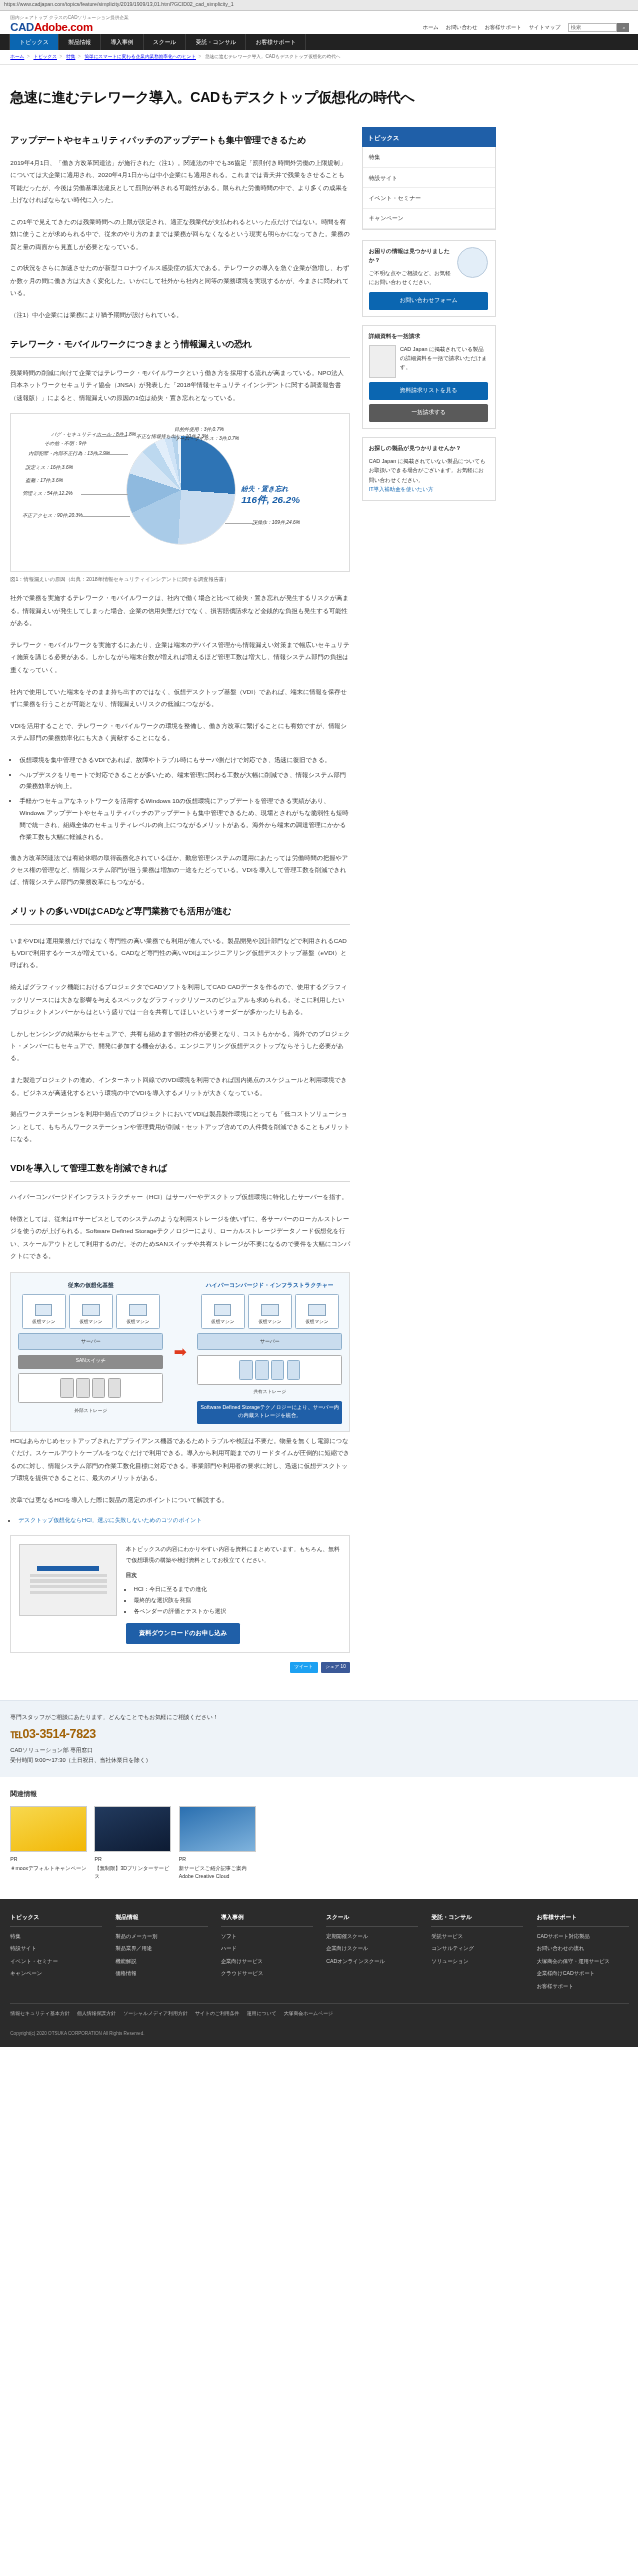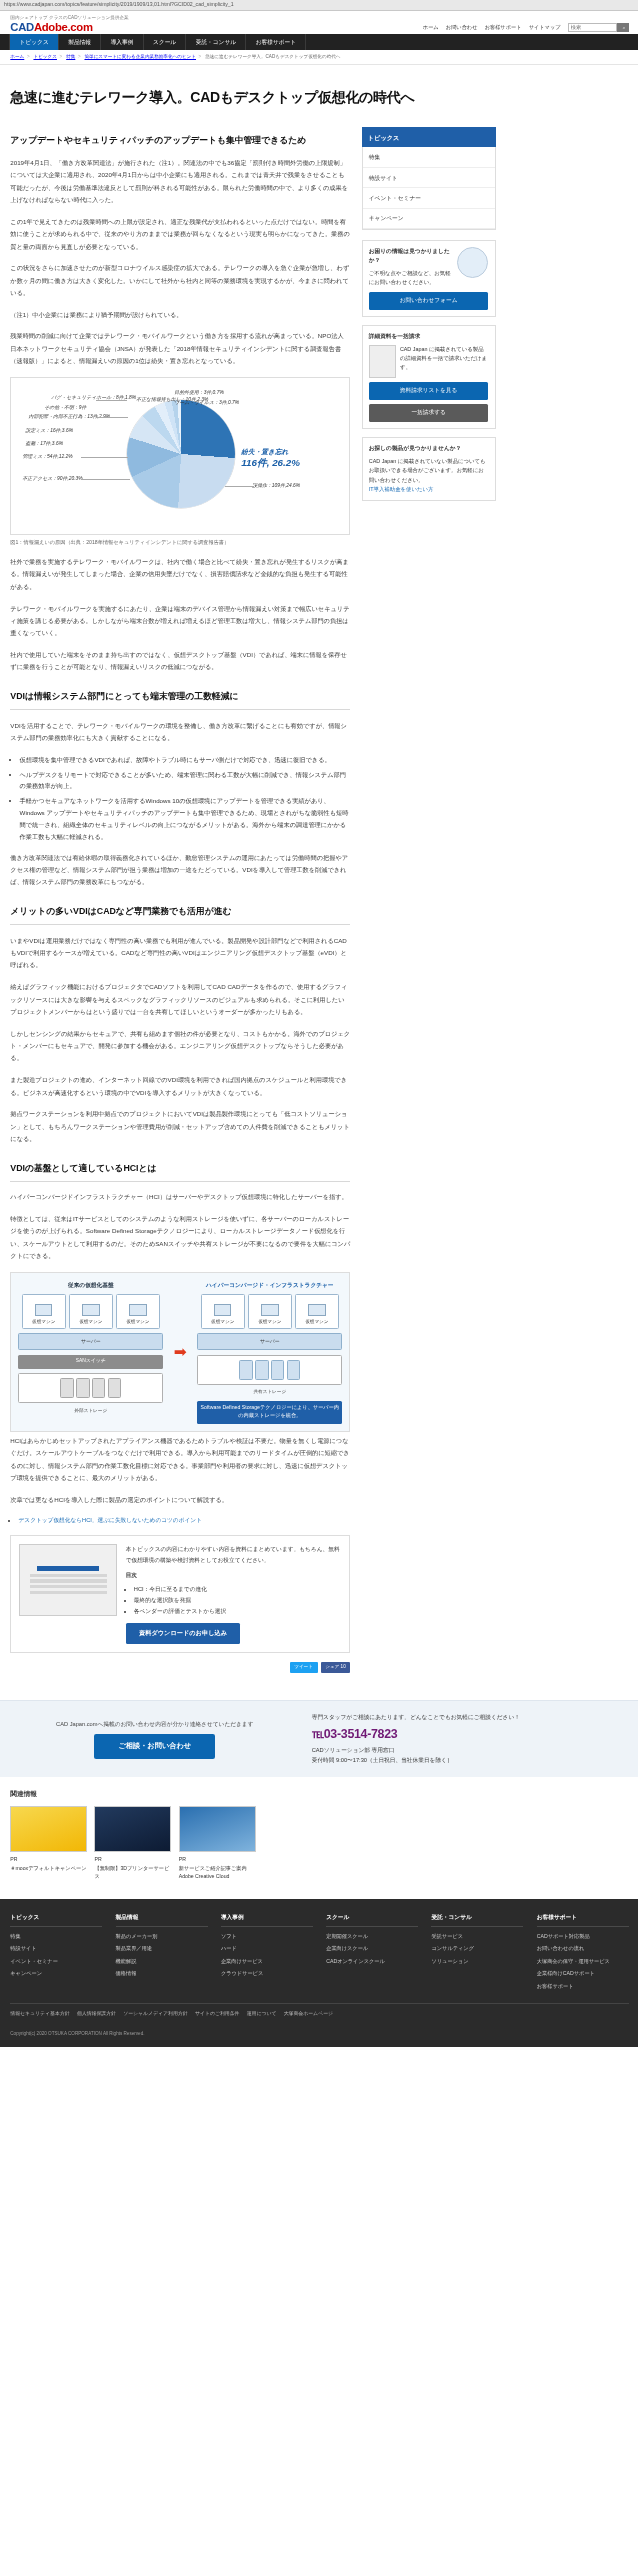--- a/index.html
+++ b/index.html
@@ -201,21 +201,21 @@
     background:#eef3f8; border-top:0.5px solid #dfe6ee; margin-top:13.4px; padding:11.3px 10.3px;
     display:flex; gap:12.4px; align-items:center; justify-content:space-between;
   }
   .cta-left { width:289px; text-align:center; }
   .cta-left .txt { font-size:5.7px; margin-bottom:5.2px; color:#444; }
   .btn-cta {
     display:inline-block; background:#0b66b1; color:#fff; font-size:7.2px; font-weight:bold;
     padding:6.2px 24px; border-radius:2.1px; text-decoration:none;
   }
   .cta-right { flex:1; font-size:5.7px; line-height:1.8; }
-  .tel { font-size:12.4px; font-weight:bold; color:#701a75; letter-spacing:-0.3px; }
+  .tel { font-size:12.4px; font-weight:bold; color:#a16207; letter-spacing:-0.3px; }
   
   .related { padding:11.3px 10.3px; }
   .related h3 { font-size:6.7px; margin:0 0 6.2px; font-weight:bold; }
   .rel-row { display:flex; gap:7.2px; }
   .rel-item { width:77px; font-size:5.2px; line-height:1.6; }
   .rel-thumb { width:77px; height:46px; border:0.5px solid #ccc; margin-bottom:3.1px; }
   .rt1 { background:linear-gradient(160deg,#f7d84e,#f2b705); }
   .rt2 { background:linear-gradient(160deg,#223a5e,#0d1b33); }
   .rt3 { background:linear-gradient(160deg,#2a6fb0,#7fb3dd); }
   
@@ -283,20 +283,21 @@
 
   <div class="main">
 
     <div class="lead-head">アップデートやセキュリティパッチのアップデートも集中管理できるため</div>
 
     <p>2019年4月1日、「働き方改革関連法」が施行された（注1）。関連法の中でも36協定「罰則付き時間外労働の上限規制」については大企業に適用され、2020年4月1日からは中小企業にも適用される。これまでは青天井で残業をさせることも可能だったが、今後は労働基準法違反として罰則が科される可能性がある。限られた労働時間の中で、より多くの成果を上げなければならない時代に入った。</p>
     <p>この1年で見えてきたのは残業時間への上限が設定され、適正な残業代が支払われるといった点だけではない。時間を有効に使うことが求められる中で、従来のやり方のままでは業務が回らなくなるという現実も明らかになってきた。業務の質と量の両面から見直しが必要となっている。</p>
     <p>この状況をさらに加速させたのが新型コロナウイルス感染症の拡大である。テレワークの導入を急ぐ企業が急増し、わずか数ヶ月の間に働き方は大きく変化した。いかにして社外から社内と同等の業務環境を実現するかが、今まさに問われている。</p>
     <p class="note">（注1）中小企業には業務により猶予期間が設けられている。</p>
 
+    <h2 class="sec">テレワーク・モバイルワークにつきまとう情報漏えいの恐れ</h2>
     <p>残業時間の削減に向けて企業ではテレワーク・モバイルワークという働き方を採用する流れが高まっている。NPO法人 日本ネットワークセキュリティ協会（JNSA）が発表した「2018年情報セキュリティインシデントに関する調査報告書（速報版）」によると、情報漏えいの原因の1位は紛失・置き忘れとなっている。</p>
 
     <div class="figure-box">
       <div class="pie-wrap">
         <div class="pie"></div>
 
         <div class="pie-label" style="left:32px;top:9.3px;">バグ・セキュリティホール：8件,1.8%</div>
         <div class="pie-label" style="left:25px;top:18.5px;">その他・不明：9件</div>
         <div class="pie-label" style="left:9.3px;top:28px;">内部犯罪・内部不正行為：13件,2.9%</div>
         <div class="pie-label" style="left:6.2px;top:42px;">設定ミス：16件,3.6%</div>
@@ -319,37 +320,36 @@
         <div class="leader" style="left:62px;top:94px;width:49px;"></div>
         <div class="leader" style="left:206px;top:101px;width:29px;"></div>
       </div>
     </div>
     <div class="cap">図1：情報漏えいの原因（出典：2018年情報セキュリティインシデントに関する調査報告書）</div>
 
     <p>社外で業務を実施するテレワーク・モバイルワークは、社内で働く場合と比べて紛失・置き忘れが発生するリスクが高まる。情報漏えいが発生してしまった場合、企業の信用失墜だけでなく、損害賠償請求など金銭的な負担も発生する可能性がある。</p>
     <p>テレワーク・モバイルワークを実施するにあたり、企業は端末のデバイス管理から情報漏えい対策まで幅広いセキュリティ施策を講じる必要がある。しかしながら端末台数が増えれば増えるほど管理工数は増大し、情報システム部門の負担は重くなっていく。</p>
     <p>社内で使用していた端末をそのまま持ち出すのではなく、仮想デスクトップ基盤（VDI）であれば、端末に情報を保存せずに業務を行うことが可能となり、情報漏えいリスクの低減につながる。</p>
 
-    <h2 class="sec">VDIは情報システム部門にとっても端末管理の工数軽減に</h2>
     <p>VDIを活用することで、テレワーク・モバイルワークの環境を整備し、働き方改革に繋げることにも有効ですが、情報システム部門の業務効率化にも大きく貢献することになる。</p>
     <ul class="bullets">
       <li>仮想環境を集中管理できるVDIであれば、故障やトラブル時にもサーバ側だけで対応でき、迅速に復旧できる。</li>
       <li>ヘルプデスクをリモートで対応できることが多いため、端末管理に関わる工数が大幅に削減でき、情報システム部門の業務効率が向上。</li>
       <li>手軽かつセキュアなネットワークを活用するWindows 10の仮想環境にアップデートを管理できる実績があり、Windows アップデートやセキュリティパッチのアップデートも集中管理できるため、現場とされがちな脆弱性も短時間で統一され、組織全体のセキュリティレベルの向上につながるメリットがある。海外から端末の調達管理にかかる作業工数も大幅に軽減される。</li>
     </ul>
     <p>働き方改革関連法では有給休暇の取得義務化されているほか、勤怠管理システムの運用にあたっては労働時間の把握やアクセス権の管理など、情報システム部門が担う業務は増加の一途をたどっている。VDIを導入して管理工数を削減できれば、情報システム部門の業務改革にもつながる。</p>
 
     <h2 class="sec">メリットの多いVDIはCADなど専門業務でも活用が進む</h2>
     <p>いまやVDIは運用業務だけではなく専門性の高い業務でも利用が進んでいる。製品開発や設計部門などで利用されるCADもVDIで利用するケースが増えている。CADなど専門性の高いVDIはエンジニアリング仮想デスクトップ基盤（eVDI）と呼ばれる。</p>
     <p>絵えばグラフィック機能におけるプロジェクタでCADソフトを利用してCAD CADデータを作るので、使用するグラフィックリソースには大きな影響を与えるスペックなグラフィックリソースのビジュアルも求められる。そこに利用したいプロジェクトメンバーからはという盛りでは一台を共有してほしいというオーダーが多かったりもある。</p>
     <p>しかしセンシングの結果からセキュアで、共有も組めます個社の件が必要となり、コストもかかる。海外でのプロジェクト・メンバーにもセキュアで、開発に参加する機会がある。エンジニアリング仮想デスクトップならそうした必要がある。</p>
     <p>また製造プロジェクトの進め、インターネット回線でのVDI環境を利用できれば国内拠点のスケジュールと利用環境できる。ビジネスが高速化するという環境の中でVDIを導入するメリットが大きくなっている。</p>
     <p>拠点ワークステーションを利用中拠点でのプロジェクトにおいてVDIは製品製作環境にとっても「低コストソリューション」として、もちろんワークステーションや管理費用が削減・セットアップ含めての人件費を削減できることもメリットになる。</p>
 
-    <h2 class="sec">VDIの基盤として適しているHCIとは</h2>
+    <h2 class="sec">VDIを導入して管理工数を削減できれば</h2>
     <p>ハイパーコンバージドインフラストラクチャー（HCI）はサーバーやデスクトップ仮想環境に特化したサーバーを指す。</p>
     <p>特徴としては、従来はITサービスとしてのシステムのような利用ストレージを使いずに、各サーバーのローカルストレージを使うのが上げられる。Software Defined Storageテクノロジーにより、ローカルストレージデータノード仮想化を行い、スケールアウトとして利用するのだ。そのためSANスイッチや共有ストレージが不要になるので要件を大幅にコンパクトにできる。</p>
 
     <div class="diagram">
       <div class="diagram-inner">
 
         <div class="diag-col">
           <div class="diag-title">従来の仮想化基盤</div>
           <div class="vm-row">
             <div class="vm">仮想マシン</div>
@@ -455,24 +455,20 @@
     <div class="side-card">
       <div class="ttl">お探しの製品が見つかりませんか？</div>
       <div>CAD Japan に掲載されていない製品についてもお取扱いできる場合がございます。お気軽にお問い合わせください。</div>
       <a href="#" style="color:#1a6cb5;text-decoration:none;">IT導入補助金を使いたい方</a>
     </div>
   </div>
 
 </div>
 
 <div class="cta-band">
-  <div class="cta-left">
-    <div class="txt">CAD Japan.comへ掲載のお問い合わせ内容が分かり連絡させていただきます</div>
-    <a href="#" class="btn-cta">ご相談・お問い合わせ</a>
-  </div>
   <div class="cta-right">
     <div>専門スタッフがご相談にあたります。どんなことでもお気軽にご相談ください！</div>
     <div class="tel">℡03-3514-7823</div>
     <div>CADソリューション部 専用窓口</div>
     <div>受付時間 9:00〜17:30（土日祝日、当社休業日を除く）</div>
   </div>
 </div>
 
 <div class="related">
   <h3>関連情報</h3>

